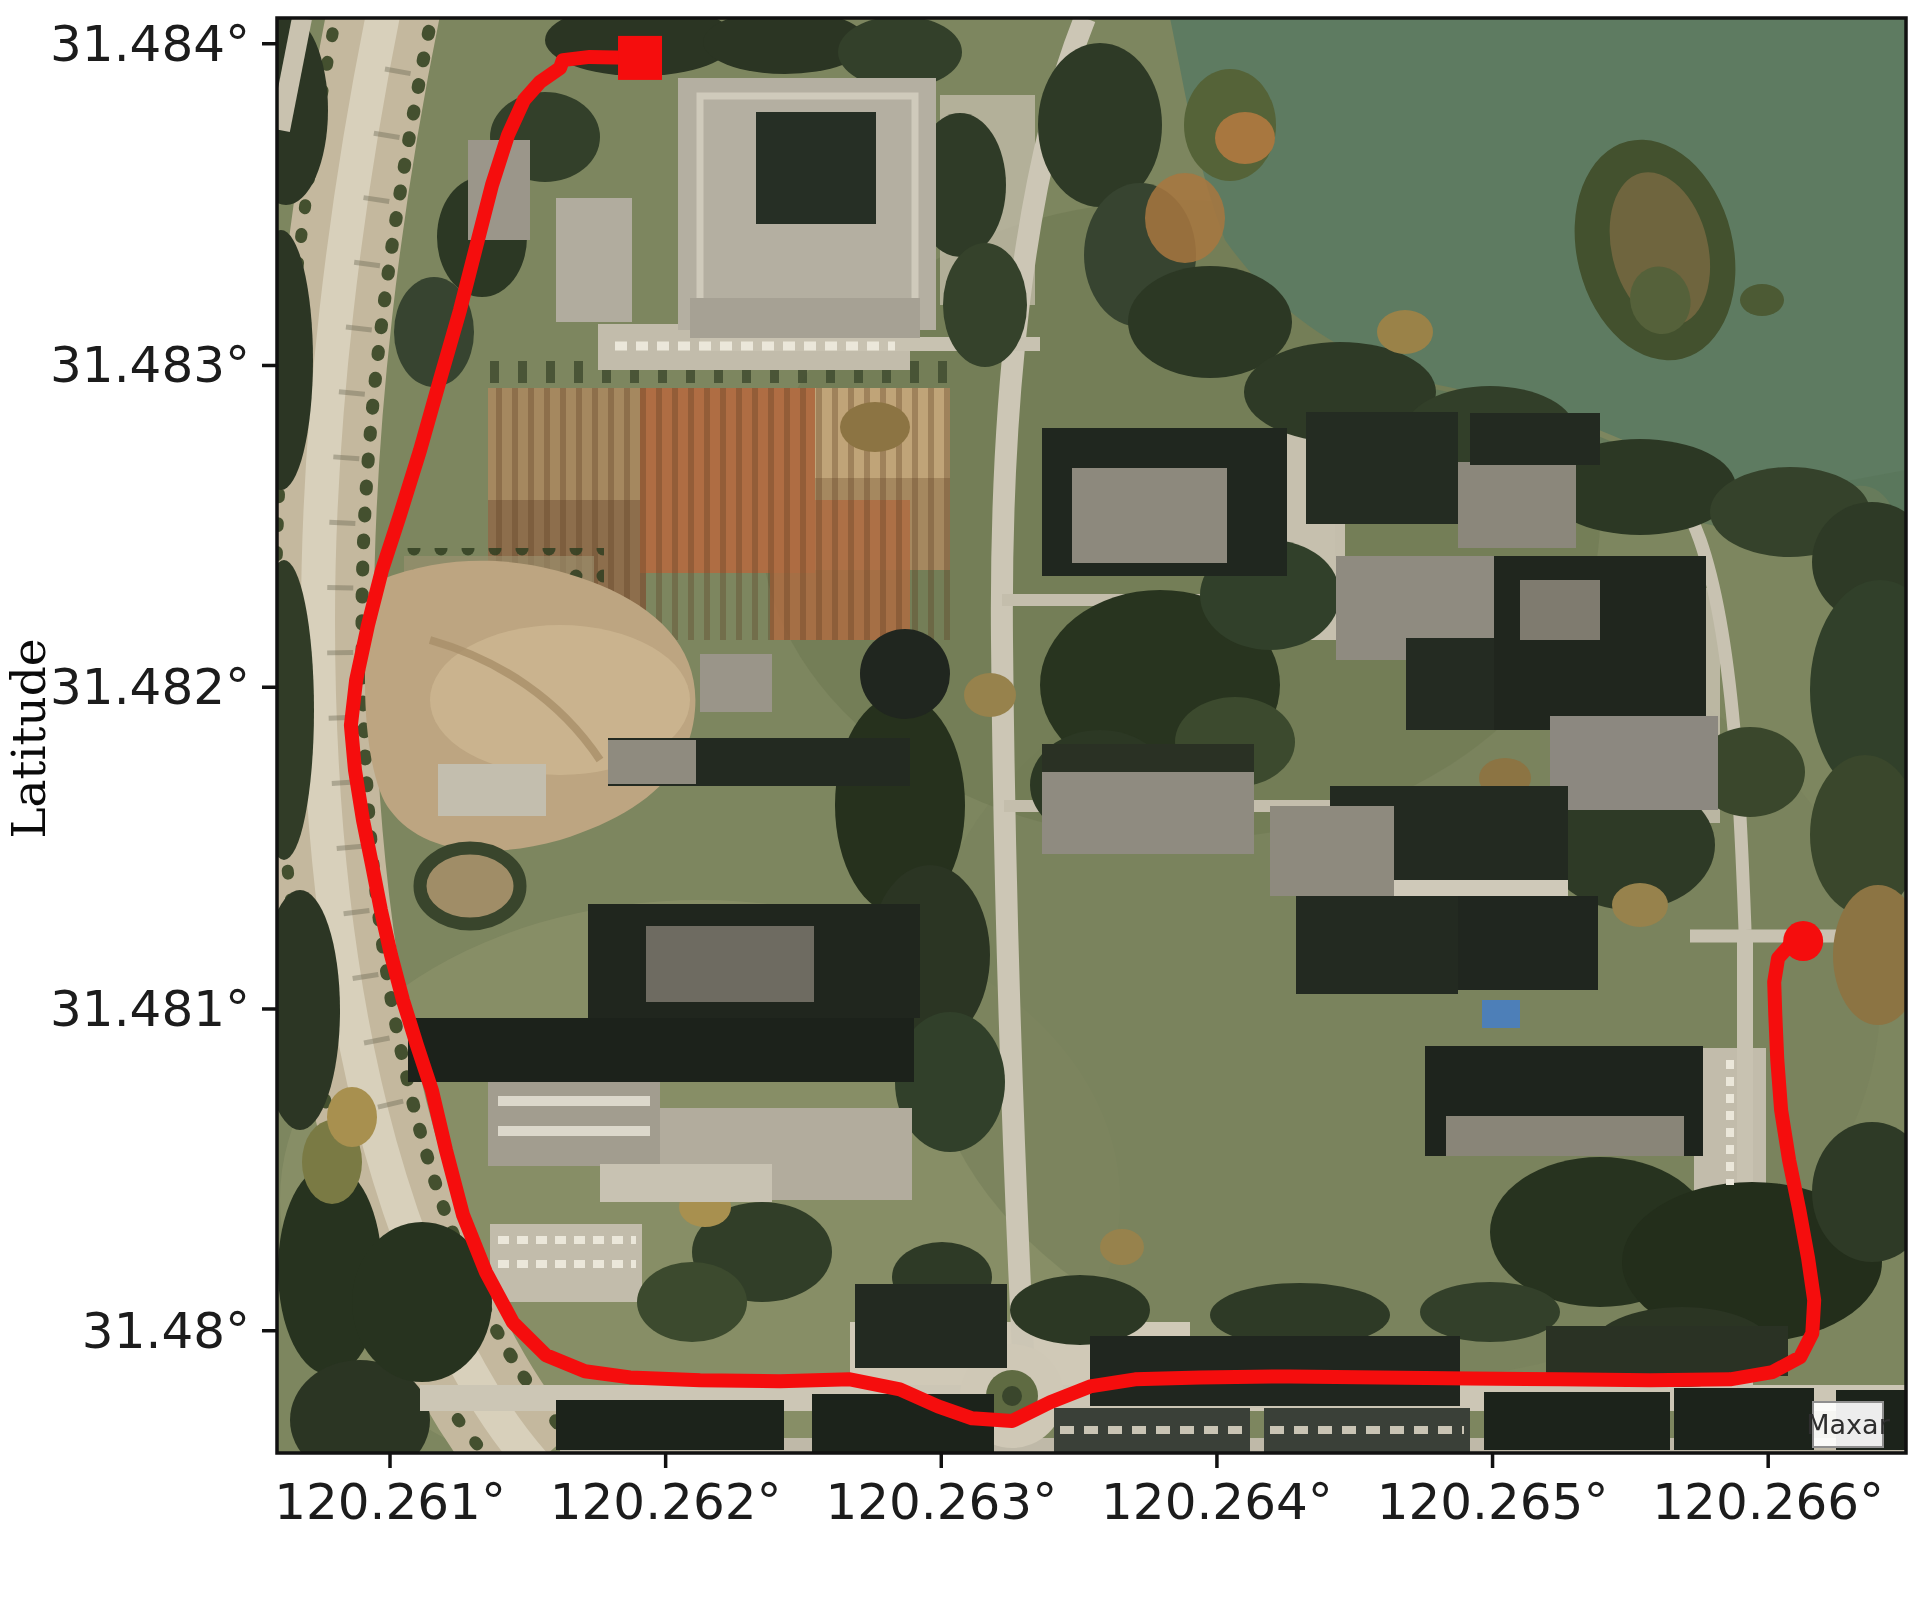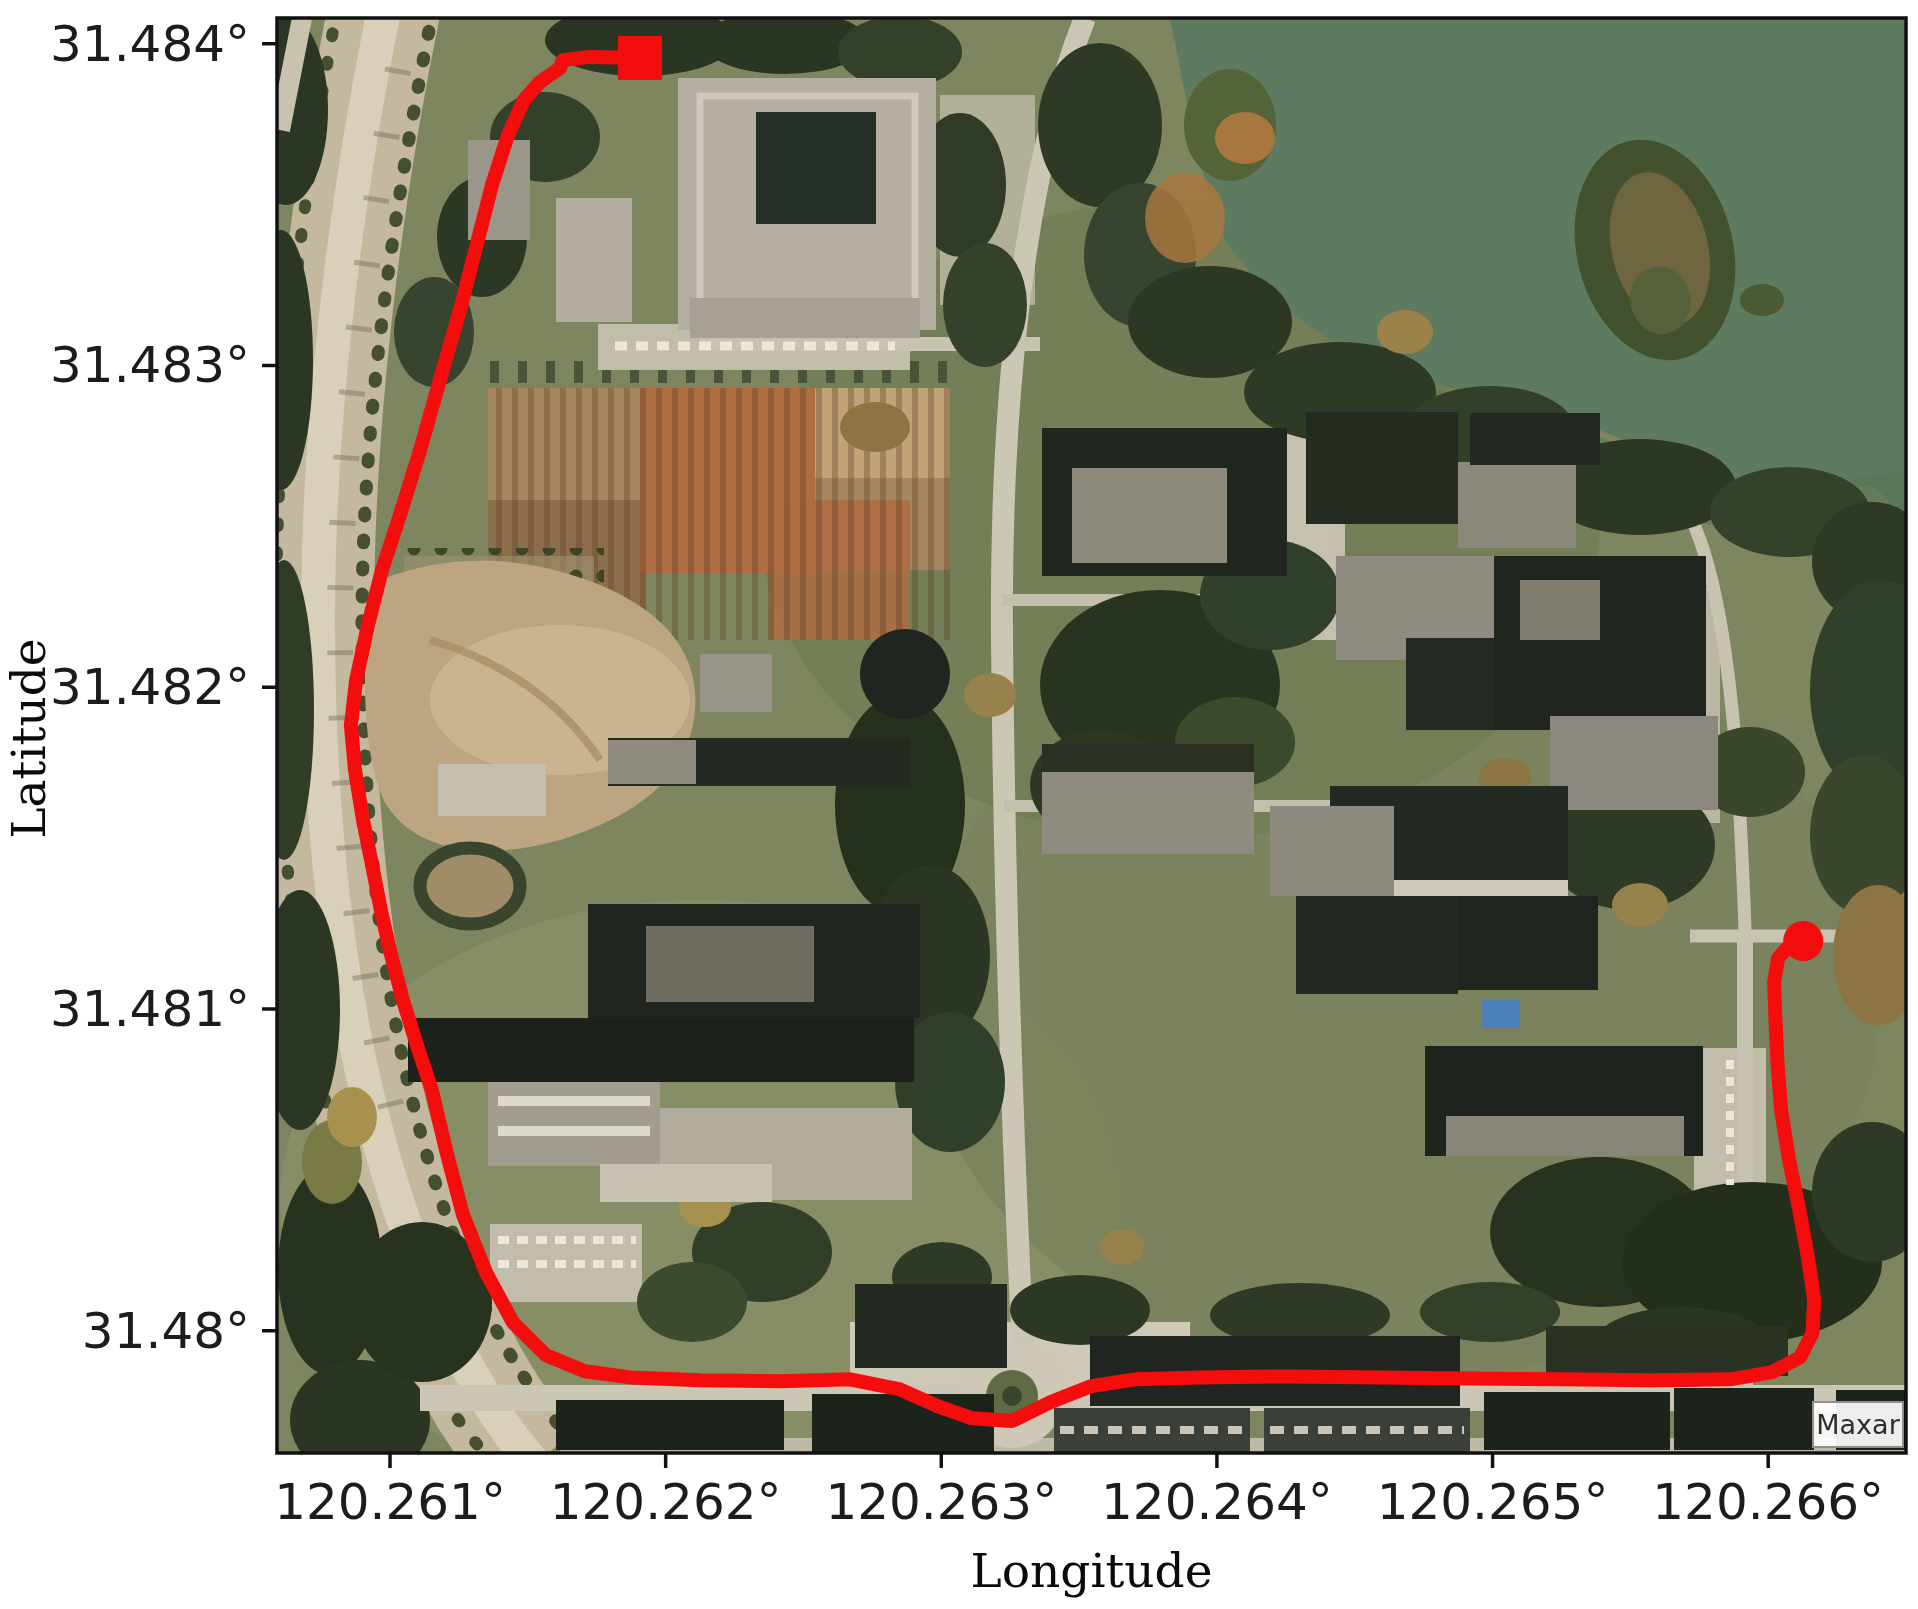--- a/index.html
+++ b/index.html
@@ -4,21 +4,21 @@
 <style>
   html,body{margin:0;padding:0;background:#ffffff;}
   .fig{position:relative;width:1918px;height:1609px;background:#fff;overflow:hidden;
        font-family:"DejaVu Sans","Liberation Sans",sans-serif;}
   svg{position:absolute;left:0;top:0;}
   .ticklab{font-family:"DejaVu Sans","Liberation Sans",sans-serif;font-size:50px;fill:#1c1c1c;}
   .axis-title{position:absolute;color:#0a0a0a;font-family:"DejaVu Serif","Liberation Serif",serif;
               font-size:47px;}
   .xlabel{left:277px;width:1629px;top:1543px;text-align:center;}
   .ylabel{left:-142px;top:711px;width:340px;text-align:center;transform:rotate(-90deg);}
-  .maxar{position:absolute;left:1812px;top:1401px;width:92px;height:47px;background:rgba(255,255,255,0.92);
+  .maxar{position:absolute;left:1812px;top:1401px;width:72px;height:47px;background:rgba(255,255,255,0.92);
          border:2px solid #8f8f8f;box-sizing:border-box;display:flex;align-items:center;justify-content:center;
          font-size:27px;color:#2e2e2e;text-align:right;}
 </style>
 </head>
 <body>
 
 <div class="fig">
 <svg id="plot" width="1918" height="1609" viewBox="0 0 1918 1609">
   <defs>
     <clipPath id="plotClip">
@@ -255,15 +255,14 @@
   <g id="track">
         <polyline points="640.0,57.9 589.8,56.9 562.8,60.1 560.1,67.9 540.0,82.0 524.0,100.0 508.0,135.1 492.0,185.0 477.9,240.0 460.0,310.1 439.9,380.0 420.1,450.1 399.9,515.1 382.0,570.1 368.0,625.1 356.1,680.2 350.9,725.2 355.0,770.2 363.0,820.1 372.1,865.2 380.9,910.2 391.1,955.3 403.0,1000.3 417.0,1045.3 431.9,1090.4 446.0,1150.2 463.1,1215.2 485.9,1272.2 512.9,1322.4 546.0,1355.2 584.9,1371.3 630.1,1377.4 700.1,1380.3 780.0,1381.3 850.0,1379.3 899.9,1389.3 938.0,1406.3 972.2,1418.3 1012.1,1421.1 1050.2,1402.2 1090.1,1386.4 1135.1,1379.3 1200.1,1377.4 1290.2,1376.4 1380.1,1377.4 1470.2,1378.4 1560.1,1379.3 1650.2,1380.3 1730.1,1379.3 1772.3,1372.2 1800.2,1357.1 1812.3,1333.3 1814.2,1300.2 1808.1,1258.3 1799.3,1210.1 1789.1,1160.2 1781.1,1110.0 1777.3,1060.1 1775.3,1015.1 1774.2,982.0 1778.1,958.2 1789.1,945.9 1803.2,941.1" fill="none" stroke="#f50d0d" stroke-width="14" stroke-linejoin="round" stroke-linecap="round"></polyline>
         <rect x="618.0106598985368" y="35.89686098642509" width="44" height="44" fill="#f50d0d"></rect>
         <circle cx="1803.18832487415" cy="941.0975336328199" r="20" fill="#f50d0d"></circle>
       </g>
 </svg>
 
 <div class="maxar">
   <span>Maxar</span>
 </div>
-<div class="axis-title xlabel">Longitude</div>
 <div class="axis-title ylabel">Latitude</div>
 </div>
 
 </body></html>

